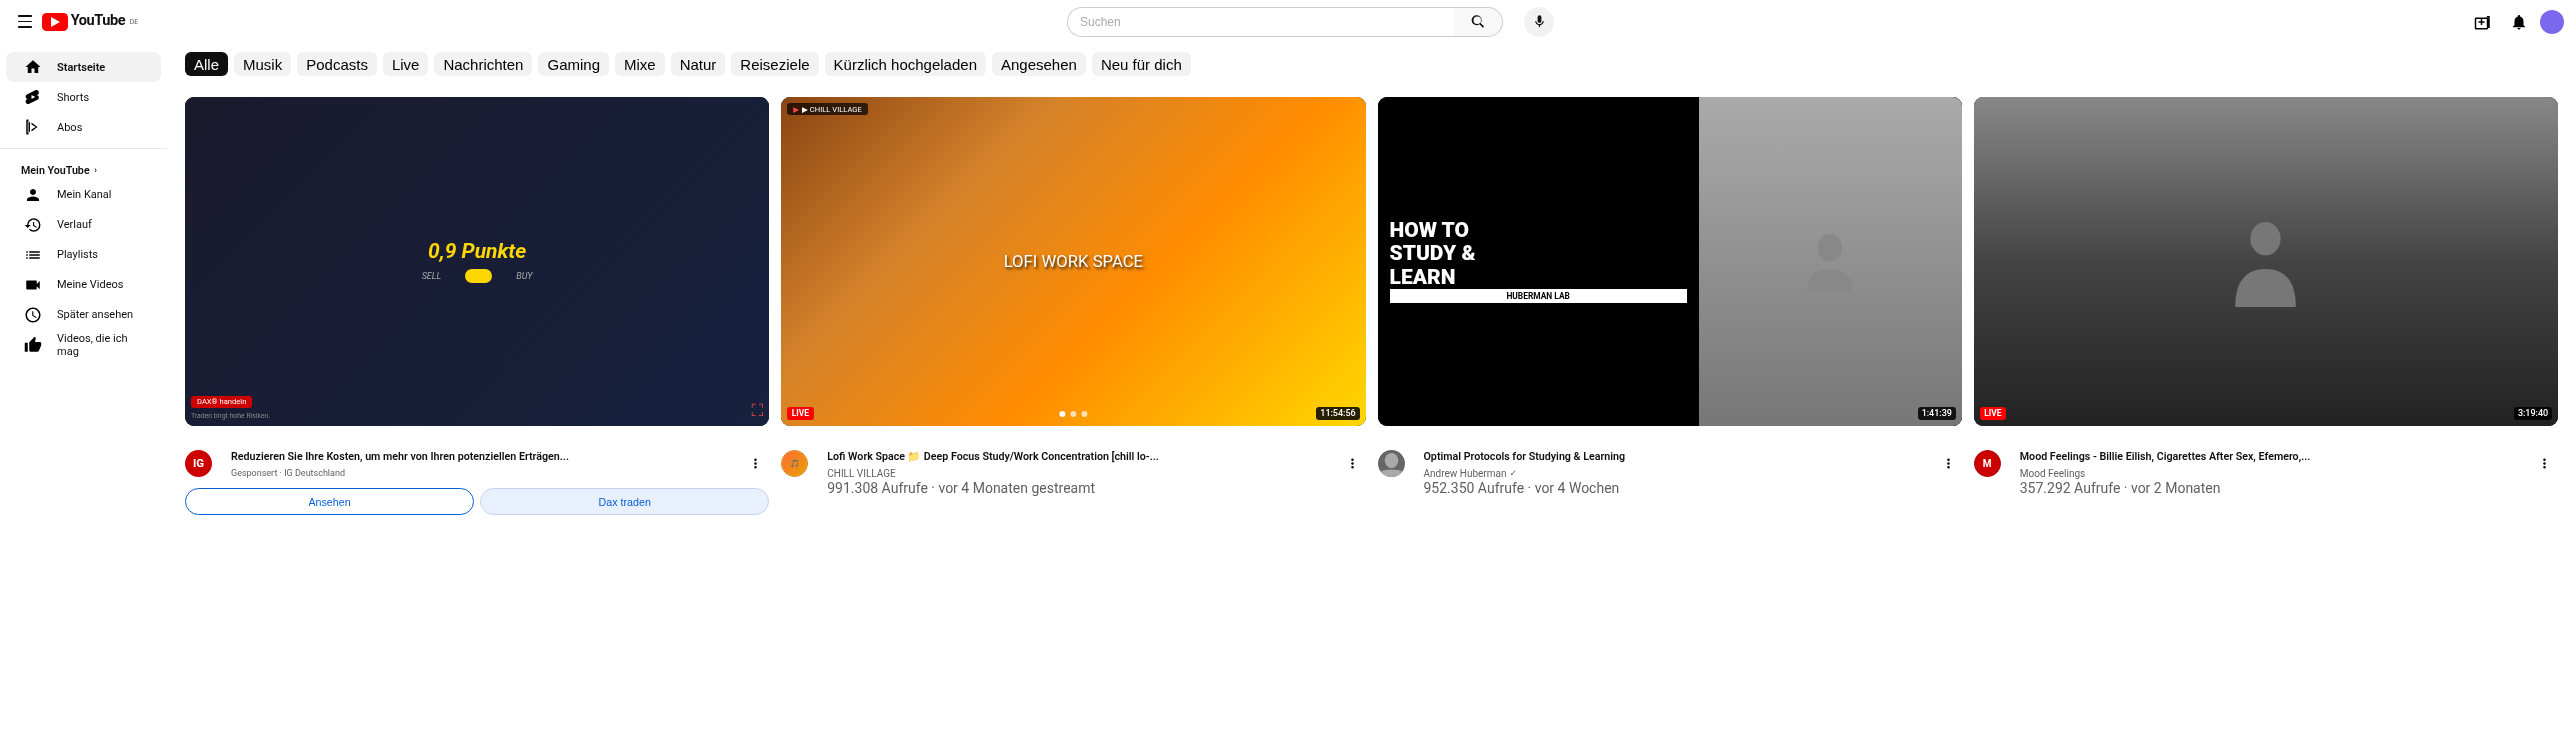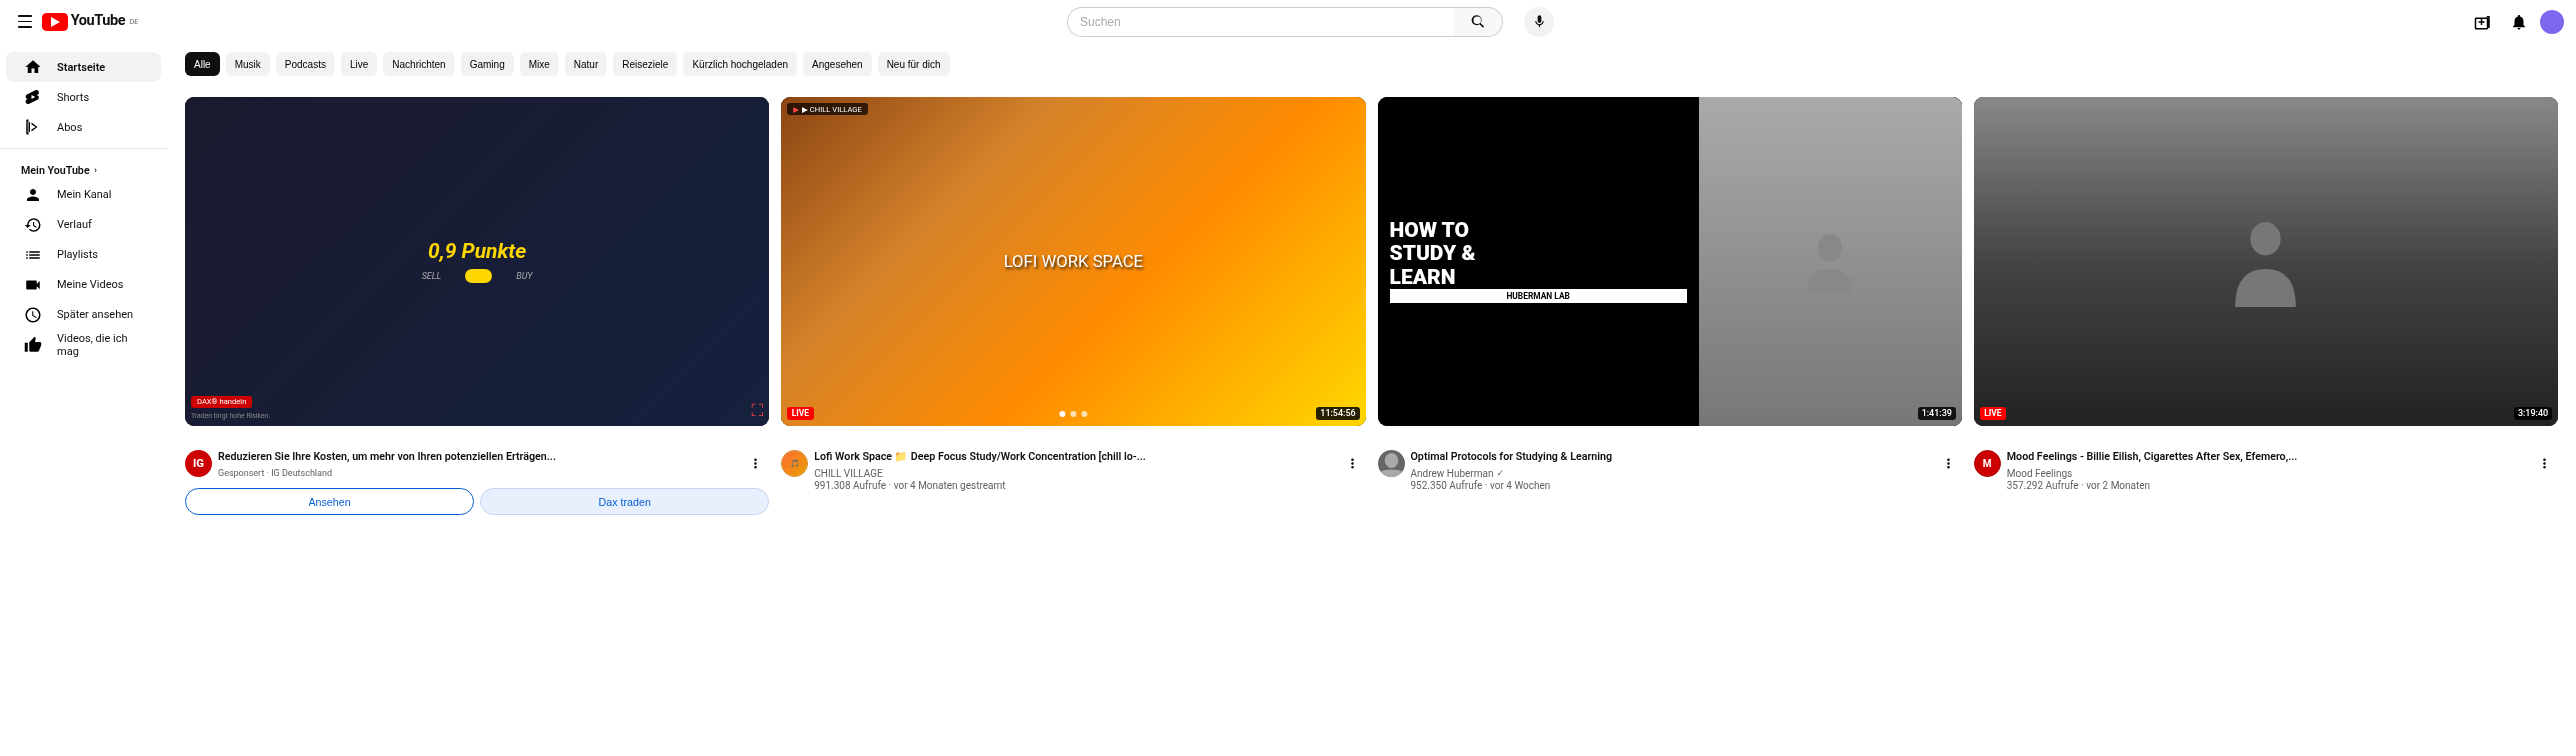--- a/index.html
+++ b/index.html
@@ -53,38 +53,38 @@
     .sidebar-section-title { padding: 9px 21px 3px; font-size: 10.7px; font-weight: 600; cursor: pointer; display: flex; align-items: center; gap: 4.6px; }
     .sidebar-section-title .chevron { font-size: 9px; }
     .sidebar-divider { height: 0.8px; background: #e5e5e5; margin: 6px 0; }
 
     
     .content { margin-left: 167px; flex: 1; padding: 0; }
 
     
     .filter-bar { display: flex; align-items: center; gap: 6px; padding: 9px 18px; overflow-x: auto; border-bottom: none; }
     .filter-bar::-webkit-scrollbar { display: none; }
-    .filter-chip { height: 24px; padding: 0 9px; border-radius: 6px; border: none; background: #f2f2f2; cursor: pointer; font-size: 10px; white-space: nowrap; }
+    .filter-chip { height: 24px; padding: 0 9px; border-radius: 6px; border: none; background: #f2f2f2; cursor: pointer; font-size: 15px; white-space: nowrap; }
     .filter-chip.active { background: #0f0f0f; color: #fff; }
 
     
     .video-grid { display: grid; grid-template-columns: repeat(4, 1fr); gap: 12px; padding: 12px 18px; }
 
     .video-card { cursor: pointer; }
     .thumbnail-wrap { position: relative; width: 100%; padding-top: 56.25%; background: #000; border-radius: 9px; overflow: hidden; margin-bottom: 9px; }
     .thumbnail-inner { position: absolute; inset: 0; display: flex; align-items: center; justify-content: center; }
     .duration-badge { position: absolute; bottom: 6px; right: 6px; background: rgba(0,0,0,0.85); color: #fff; font-size: 9px; padding: 1.5px 3.8px; border-radius: 3px; font-weight: 500; }
     .live-badge { position: absolute; bottom: 6px; left: 6px; background: #ff0000; color: #fff; font-size: 8.4px; padding: 1.5px 4.6px; border-radius: 3px; font-weight: 700; }
 
-    .video-meta { display: flex; gap: 6px; margin-top: 24px; }
+    .video-meta { display: flex; gap: 19px; margin-top: 24px; }
     .channel-icon { width: 27px; height: 27px; border-radius: 50%; flex-shrink: 0; overflow: hidden; display: flex; align-items: center; justify-content: center; font-weight: 700; font-size: 10.7px; }
     .video-info { flex: 1; }
     .video-title { font-size: 10.7px; font-weight: 600; line-height: 1.4; margin-bottom: 3px; display: -webkit-box; -webkit-line-clamp: 2; -webkit-box-orient: vertical; overflow: hidden; }
     .video-channel { font-size: 10px; color: #606060; margin-bottom: 1.5px; display: flex; align-items: center; gap: 3px; }
-    .video-stats { font-size: 10px; color: #606060; }
+    .video-stats { font-size: 14px; color: #606060; }
     .more-btn { width: 27px; height: 27px; background: none; border: none; cursor: pointer; border-radius: 50%; display: flex; align-items: center; justify-content: center; flex-shrink: 0; }
 
     
     .thumb-ig { background: linear-gradient(135deg, #1a1a2e 0%, #16213e 100%); }
 
     
     .ig-thumb { display: flex; flex-direction: column; align-items: center; justify-content: center; width: 100%; height: 100%; color: #ffd700; text-align: center; padding: 12px; font-style: italic; }
     .ig-points { font-size: 21px; font-weight: 700; color: #ffd700; }
     .ig-sell-buy { display: flex; align-items: center; gap: 24px; margin-top: 6px; font-size: 9px; color: #aaa; }
     .ig-toggle { width: 27px; height: 13.7px; background: #ffd700; border-radius: 6.9px; }

